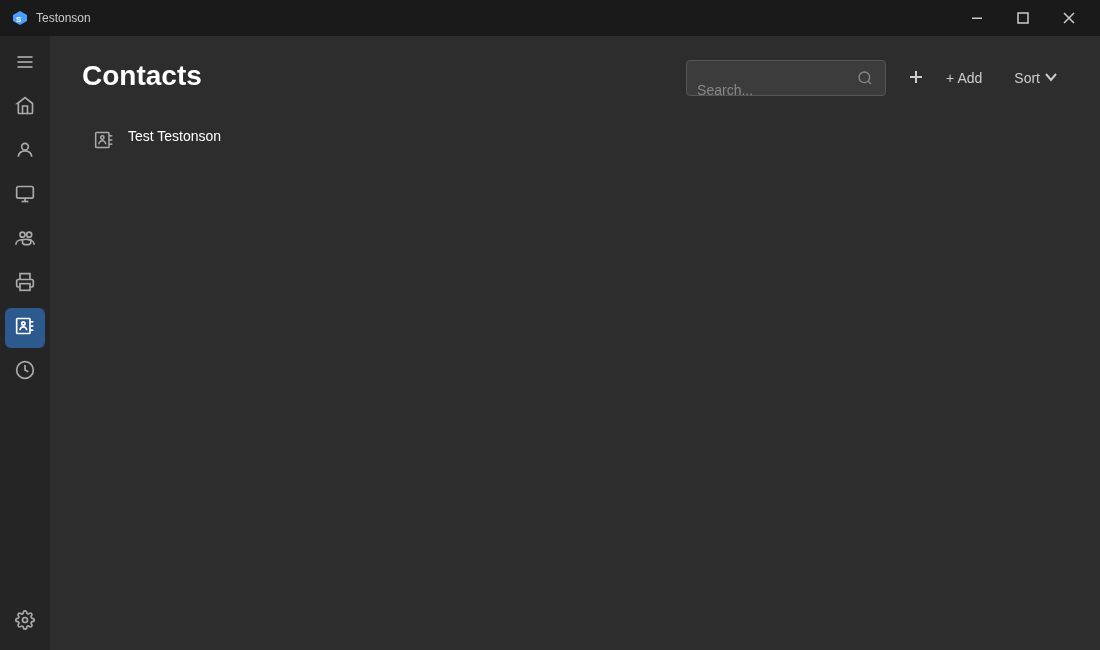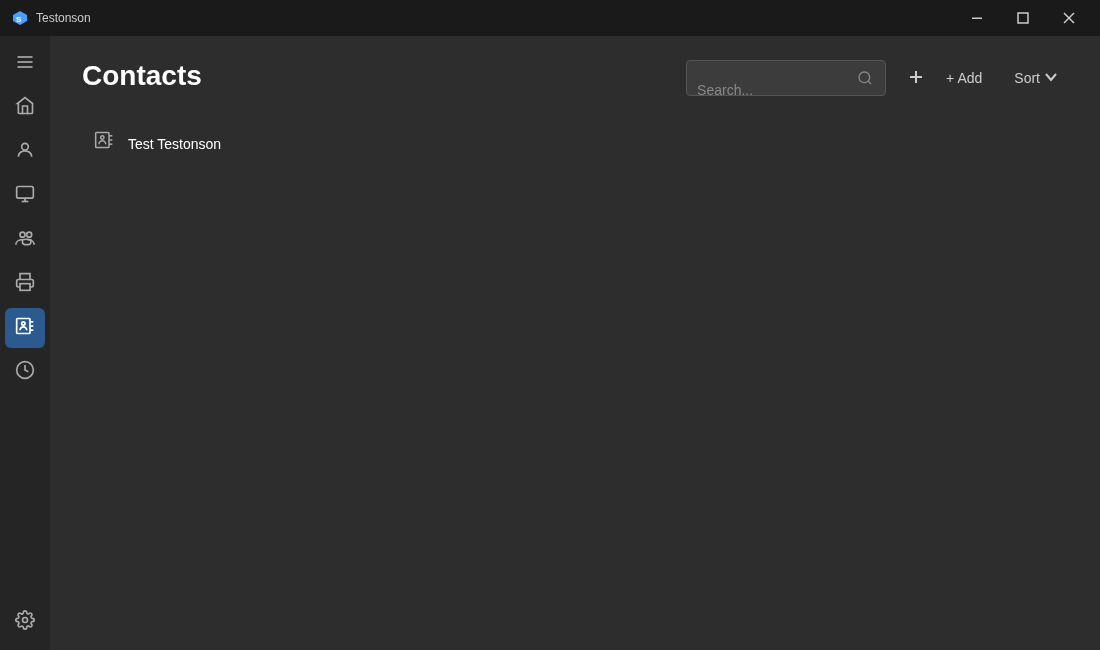--- a/index.html
+++ b/index.html
@@ -198,21 +198,21 @@
     }
 
     .contact-list {
       display: flex;
       flex-direction: column;
       gap: 2px;
     }
 
     .contact-item {
       display: flex;
-      align-items: flex-end;
+      align-items: flex-start;
       gap: 12px;
       padding: 8px 10px;
       border-radius: 4px;
       cursor: pointer;
     }
 
     .contact-icon {
       width: 24px;
       height: 24px;
       display: flex;

